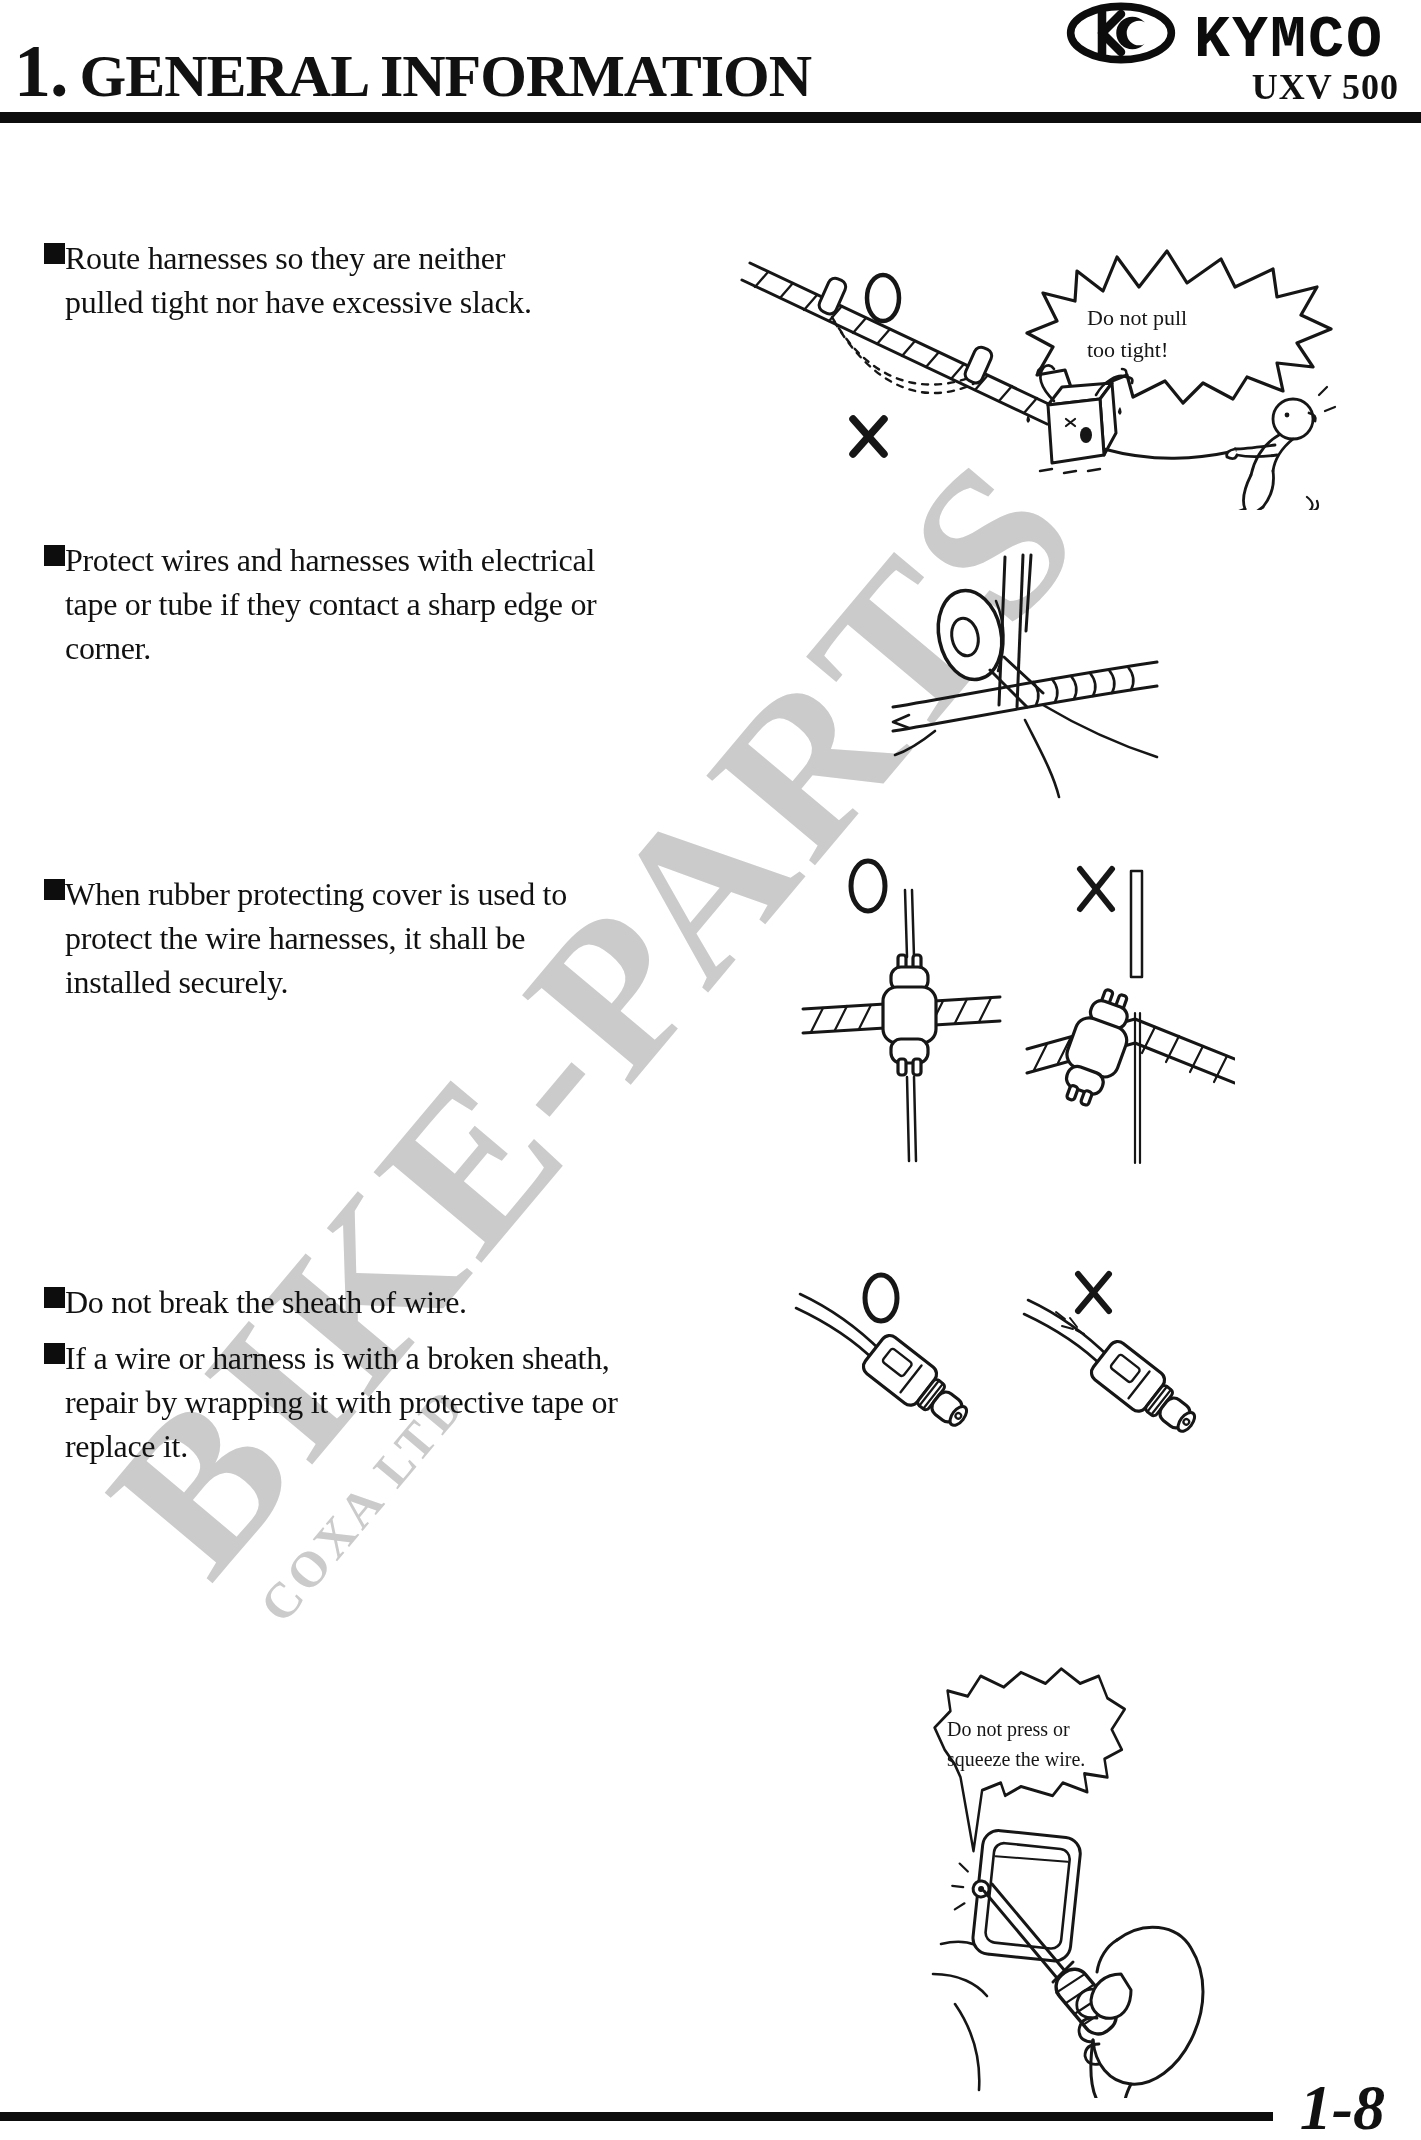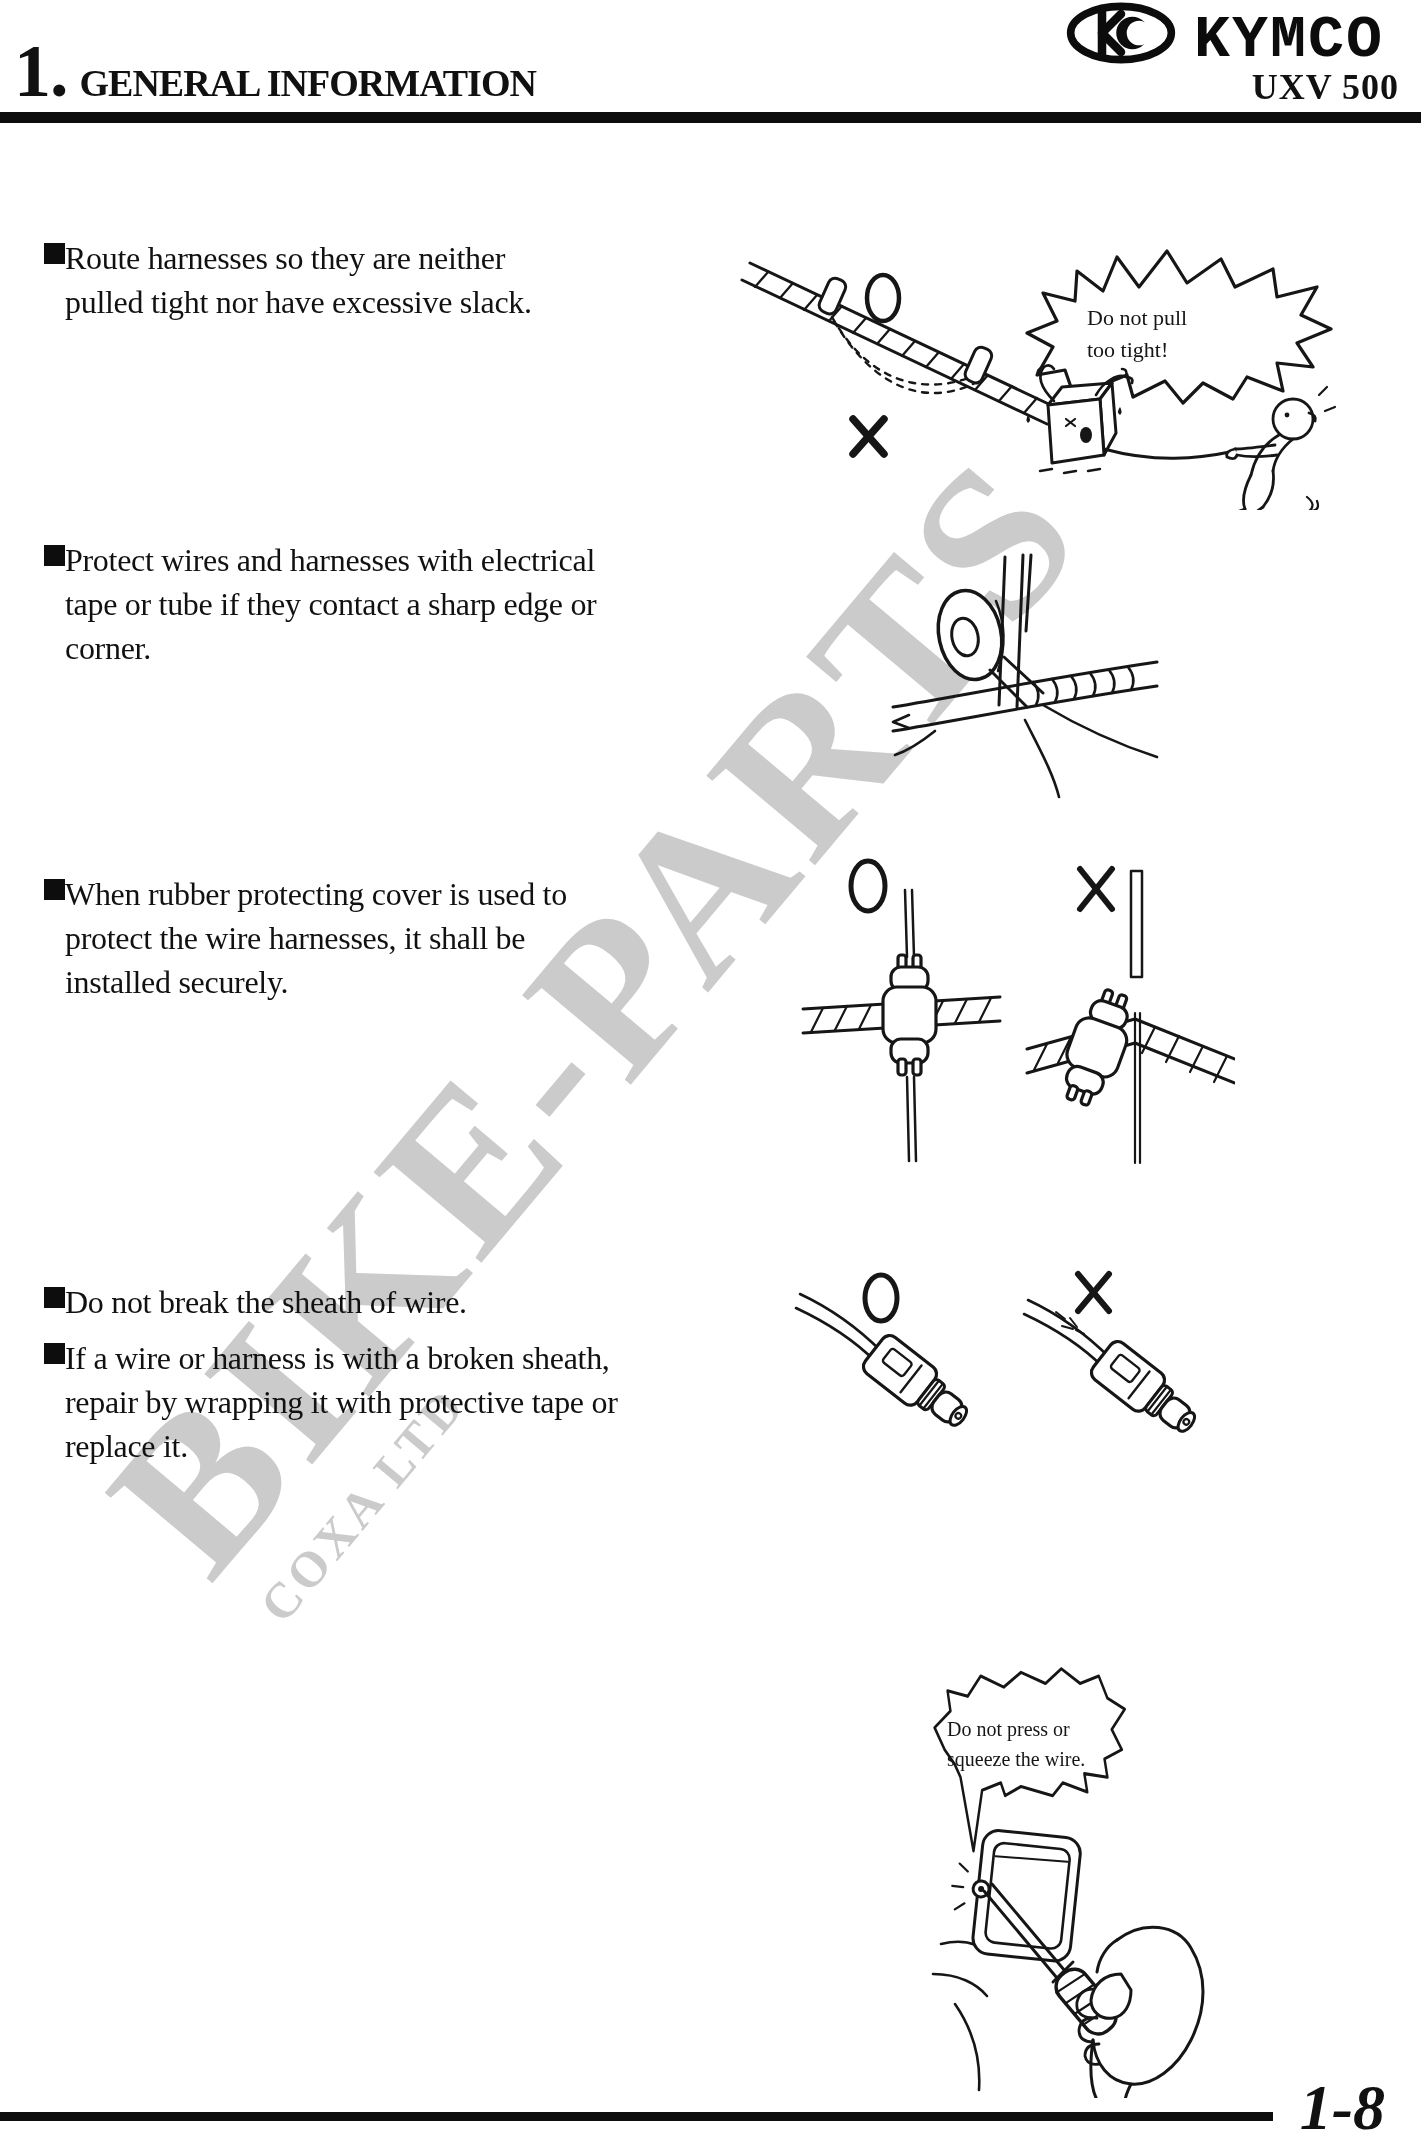--- a/index.html
+++ b/index.html
@@ -8,21 +8,21 @@
     overflow:hidden;font-family:"Liberation Serif", serif;color:#111;
   }
   
   .wm{position:absolute;z-index:0;color:#cbcbcb;font-family:"Liberation Serif",serif;
       font-weight:bold;white-space:nowrap;transform-origin:left top;user-select:none;}
   .wm-big{left:60px;top:1460px;font-size:215px;letter-spacing:8px;transform:rotate(-50deg);}
   .wm-small{left:248px;top:1596px;font-size:50px;letter-spacing:4px;transform:rotate(-50deg);}
   
   .hdr-title{position:absolute;left:14px;top:34px;z-index:2;display:flex;align-items:baseline;gap:12px;}
   .chap-num{font-size:74px;font-weight:bold;letter-spacing:-1px;line-height:1;}
-  .chap-name{font-size:38px;font-weight:bold;letter-spacing:-1px;line-height:1;}
+  .chap-name{font-size:60px;font-weight:bold;letter-spacing:-1px;line-height:1;}
   .logo-box{position:absolute;left:1064px;top:2px;z-index:2;}
   .brand-name{position:absolute;left:1194px;top:6px;z-index:2;font-family:Liberation Mono, monospace;
       font-weight:bold;font-size:60px;letter-spacing:2px;color:#0c0c0c;}
   .model{position:absolute;right:22px;top:66px;z-index:2;font-weight:bold;font-size:36px;letter-spacing:1px;font-family:Liberation Serif, serif;}
   .hdr-rule{position:absolute;left:0;top:112px;width:1421px;height:11px;background:#0d0d0d;z-index:2;}
   
   .bullet{position:absolute;left:44px;z-index:2;display:flex;align-items:flex-start;}
   .sq{width:21px;height:21px;background:#0d0d0d;margin-top:7px;flex:0 0 auto;}
   .blines{font-size:32px;line-height:44px;letter-spacing:-0.3px;}
   

